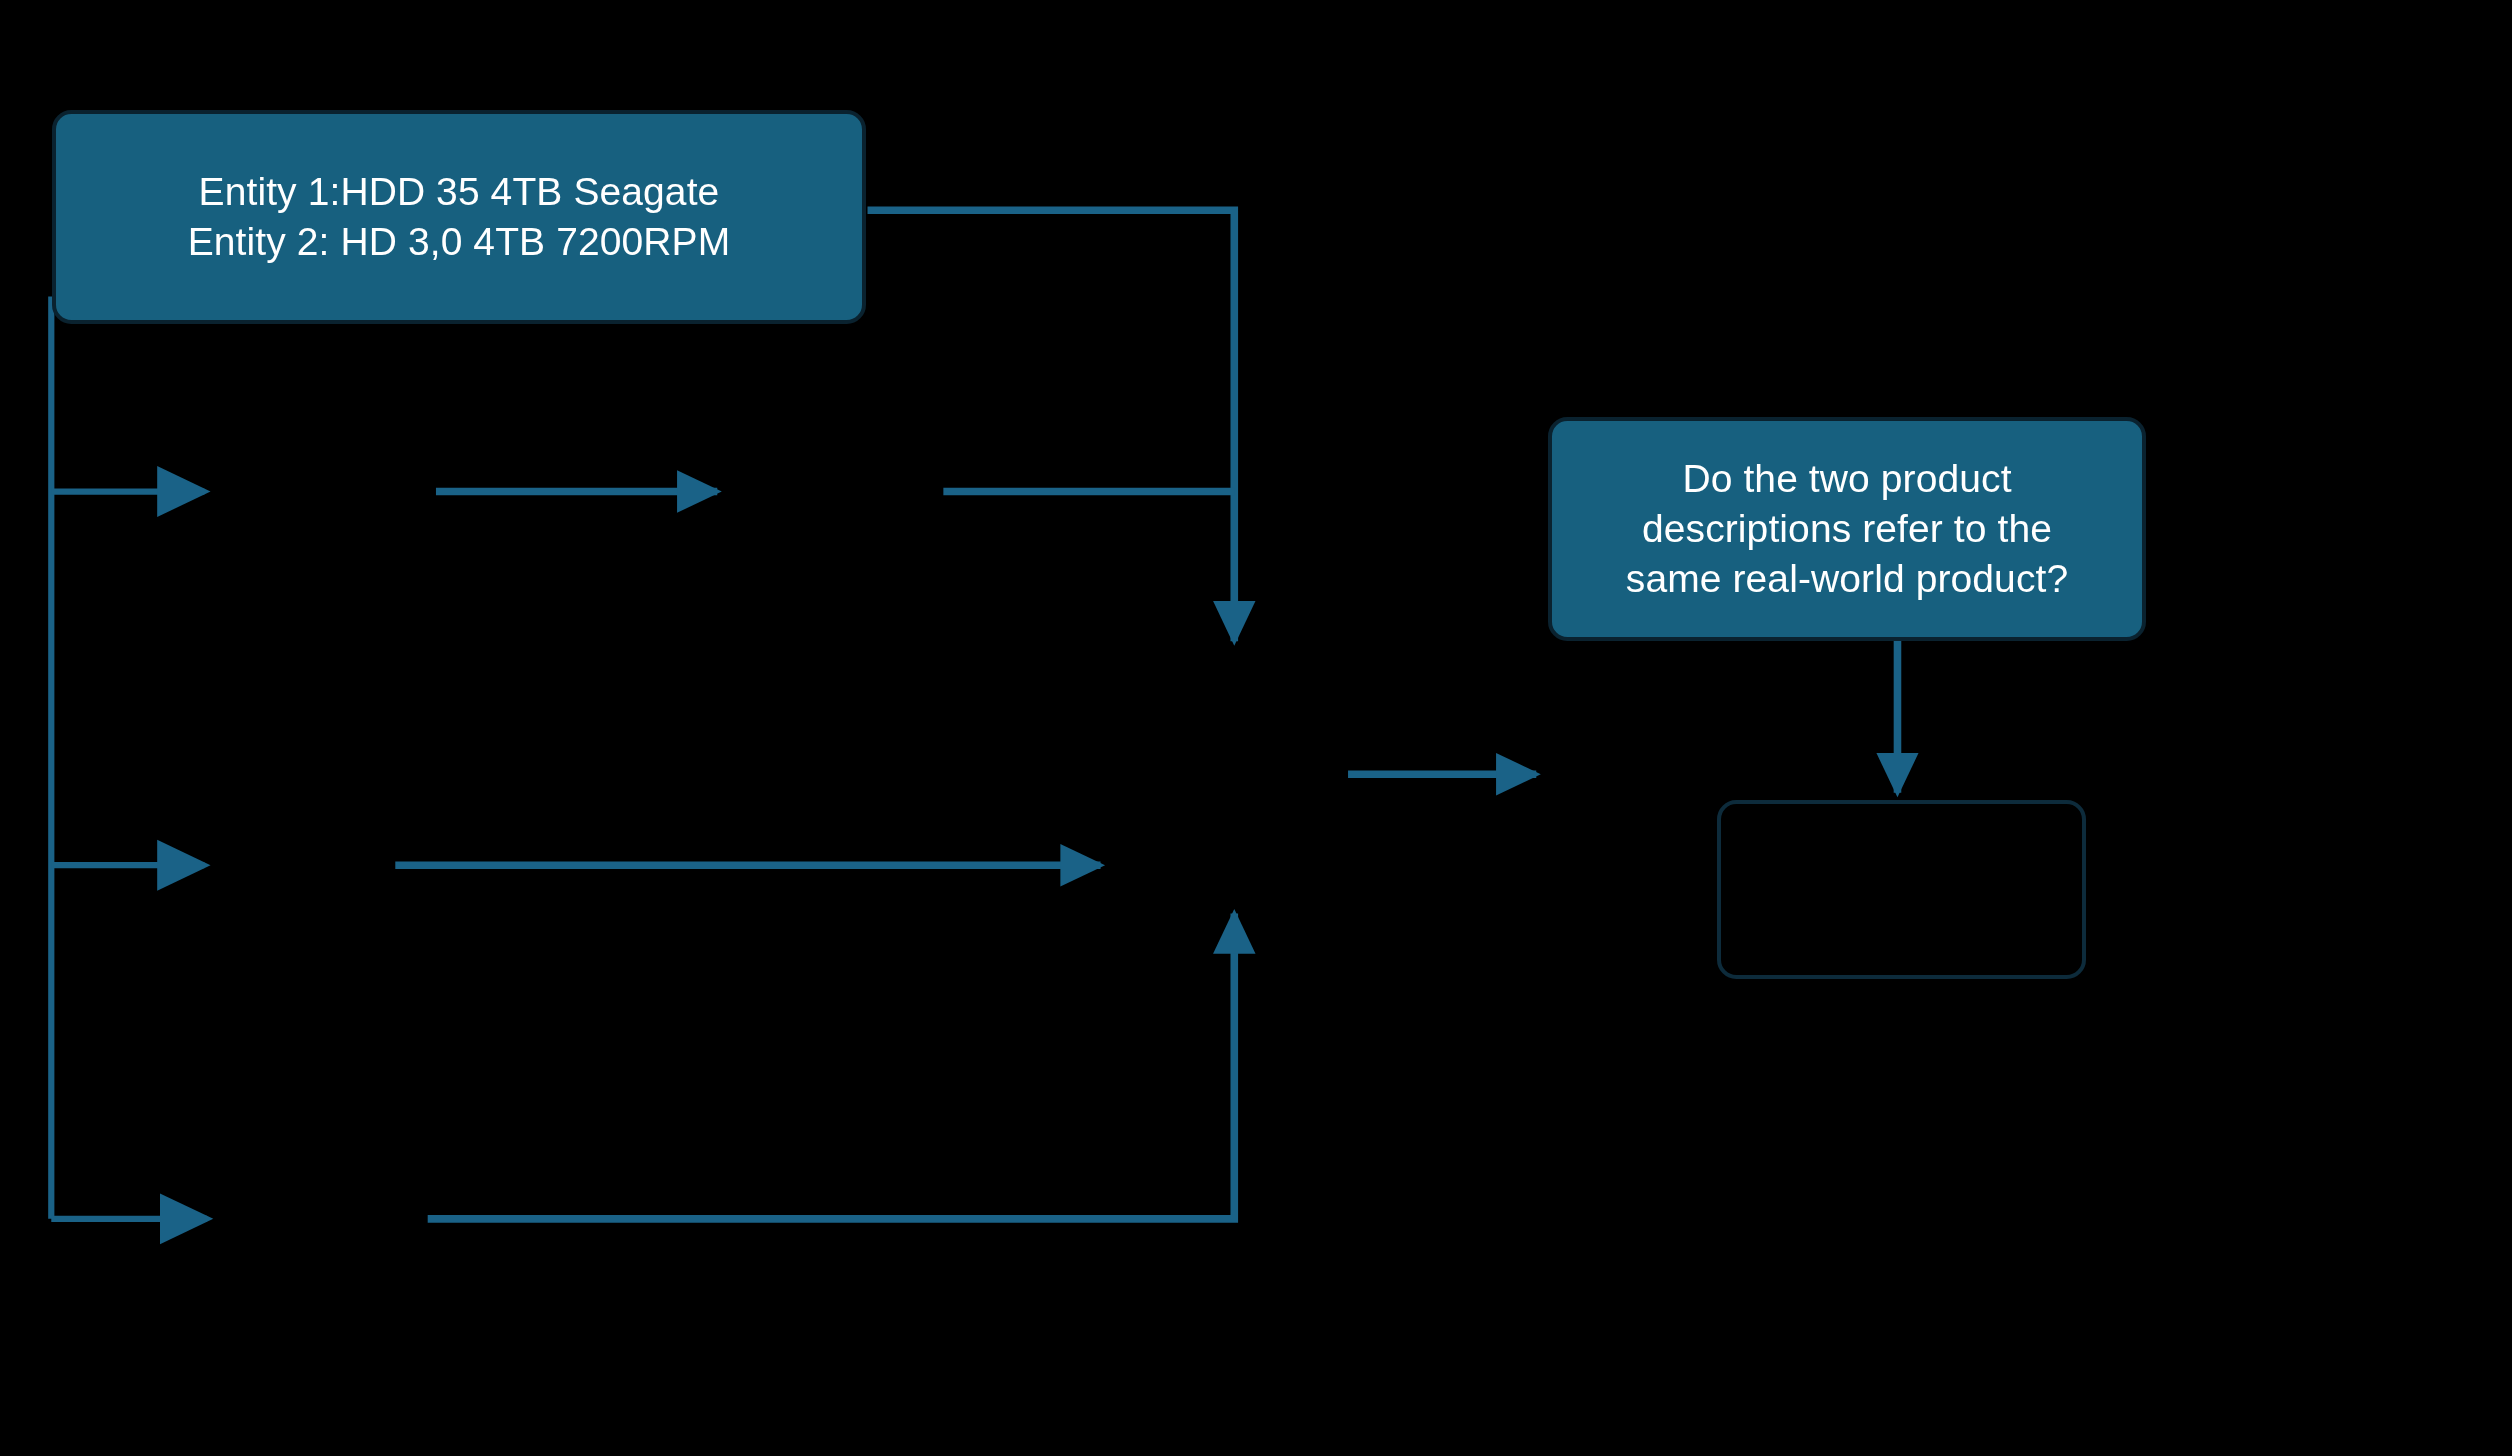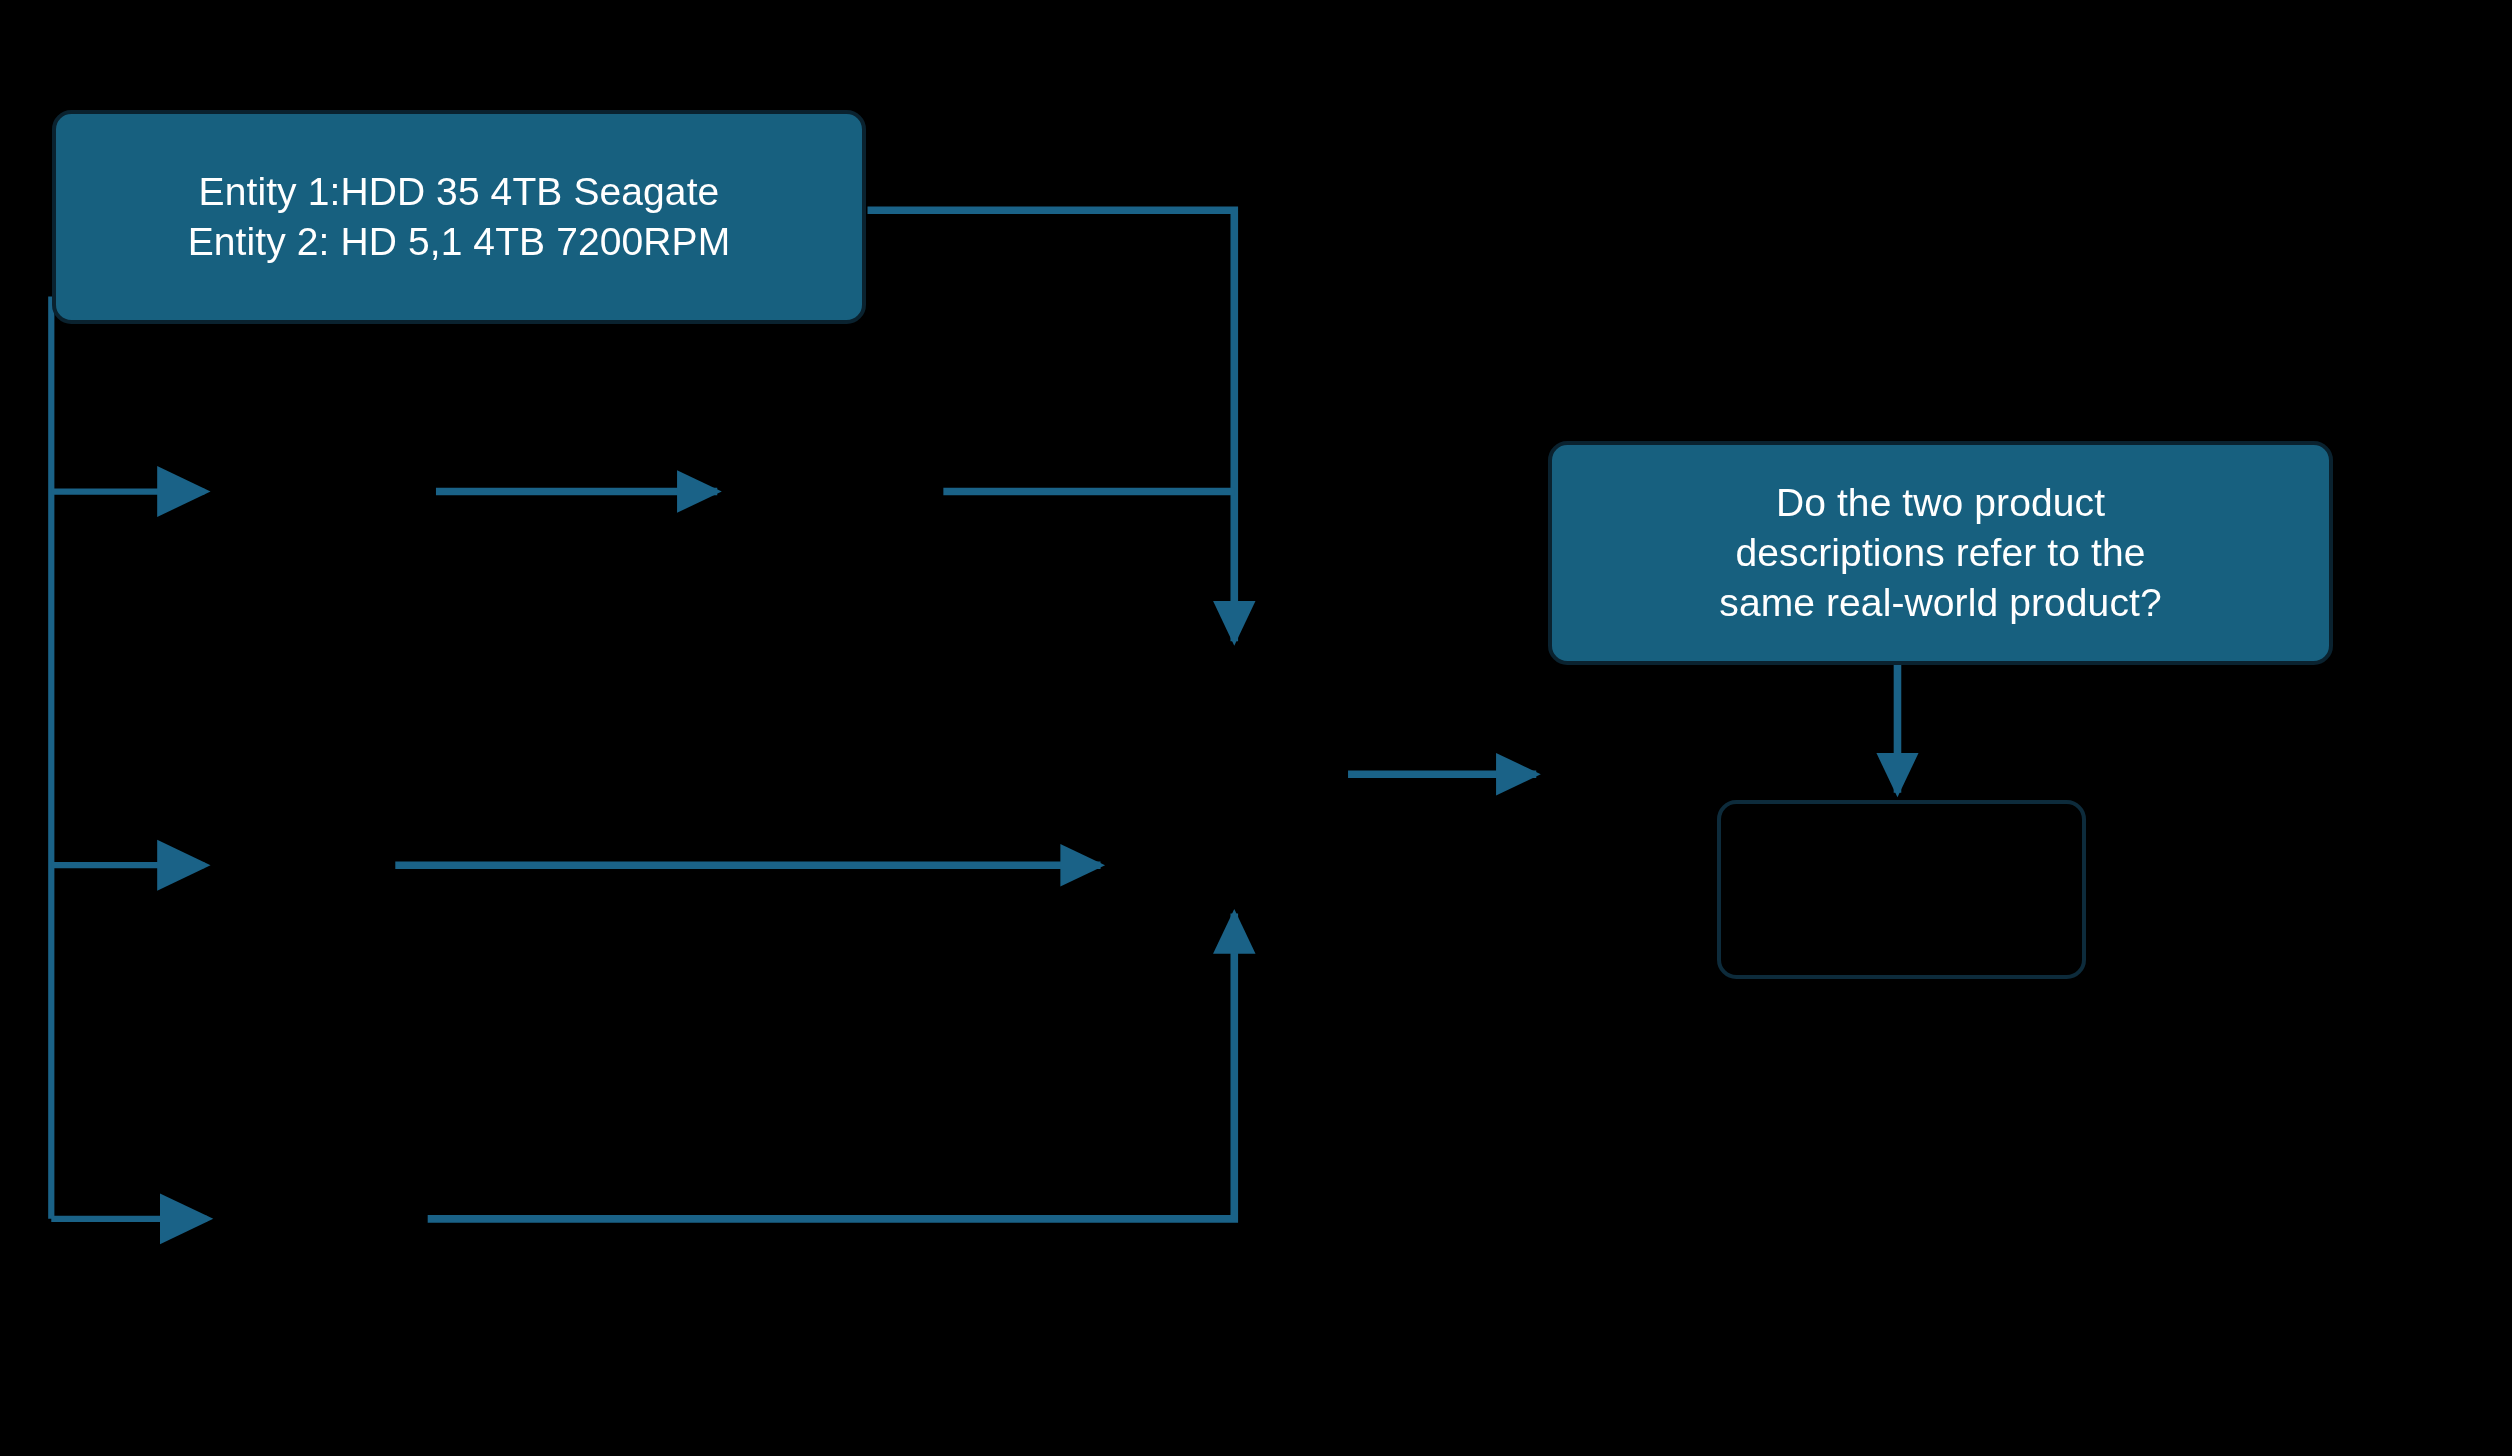--- a/index.html
+++ b/index.html
@@ -49,23 +49,22 @@
   }
   #entity-node {
     left: 52px;
     top: 110px;
     width: 814px;
     height: 214px;
   }
   #question-node {
     left: 1548px;
     top: 417px;
-    width: 785px;
+    width: 598px;
     height: 224px;
-    margin-top: 24px;
   }
   #answer-node {
     left: 1717px;
     top: 800px;
     width: 369px;
     height: 179px;
   }
 </style>
 </head>
 <body>
@@ -100,21 +99,21 @@
 
     <path d="M620,1768 L1790,1768 L1790,1325" fill="none" stroke="#1A6287" stroke-width="11" marker-end="url(#ah-thick)"></path>
 
     <path d="M1955,1123 L2228,1123" fill="none" stroke="#1A6287" stroke-width="11" marker-end="url(#ah-thick)"></path>
 
     <path d="M2752,915 L2752,1150" fill="none" stroke="#1A6287" stroke-width="11" marker-end="url(#ah-thick)"></path>
   </svg>
 
   <div id="entity-node" class="node-box node-filled">
     <div class="node-text">Entity 1:HDD 35 4TB Seagate
-Entity 2: HD 5,1 4TB 7200RPM</div>
+Entity 2: HD 3,0 4TB 7200RPM</div>
   </div>
 
   <div id="question-node" class="node-box node-filled">
     <div class="node-text">Do the two product
 descriptions refer to the
 same real-world product?</div>
   </div>
 
   <div id="answer-node" class="node-box node-empty">
     <div class="node-text"></div>

